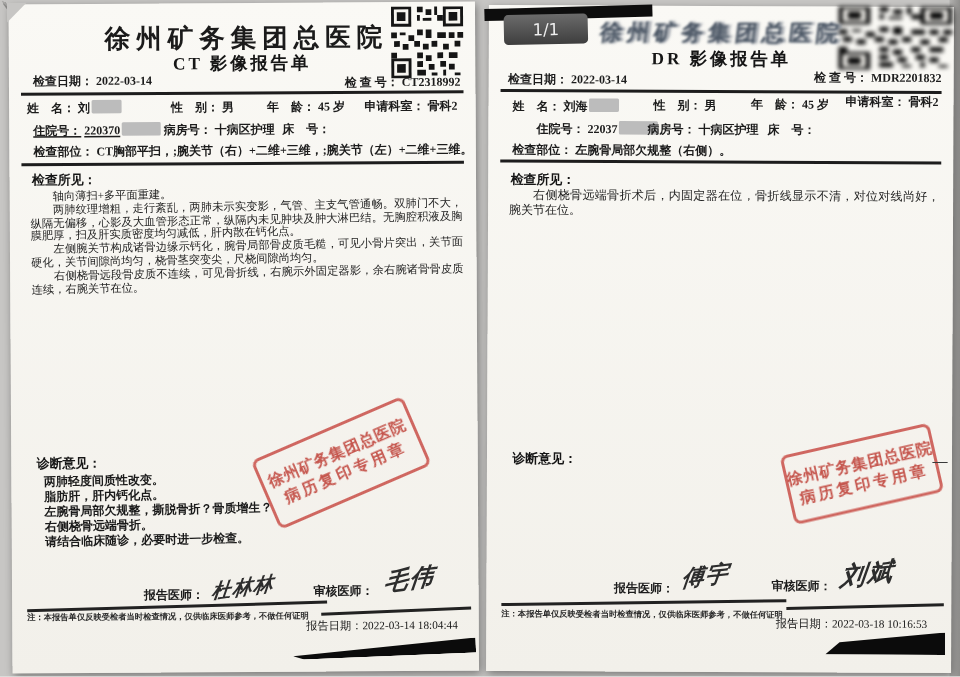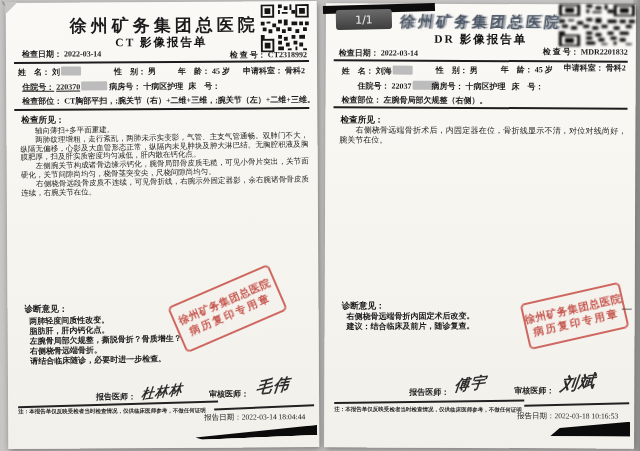--- a/index.html
+++ b/index.html
@@ -159,24 +159,20 @@
     <div class="abs pair" style="left:16px;top:91px;"><span>检查部位：</span><span class="v">左腕骨局部欠规整（右侧）。</span></div>
 
     <div class="hr" style="top:103px;"></div>
 
     <div class="abs sect" style="left:15px;top:111px;">检查所见：</div>
     <div class="abs body-text" style="left:14px;right:9px;top:122px;font-size:8px;line-height:10px;">
       <p>右侧桡骨远端骨折术后，内固定器在位，骨折线显示不清，对位对线尚好，腕关节在位。</p>
     </div>
 
     <div class="abs sect" style="left:17px;top:297px;">诊断意见：</div>
-    <div class="abs diag" style="left:22px;top:309px;transform:rotate(-.6deg);">
-      <p>右侧桡骨远端骨折内固定术后改变。</p>
-      <p>建议：结合临床及前片，随诊复查。</p>
-    </div>
 
     <div class="stamp stamp-r">
       <span class="s1">徐州矿务集团总医院</span>
       <span class="s2">病历复印专用章</span>
     </div>
     <div class="dash" style="right:3px;top:298px;">—</div>
 
     <div class="sig-label" style="left:85px;top:383px;">报告医师：</div>
     <div class="sign" style="left:130px;top:371px;font-size:15px;">傅宇</div>
     <div class="sig-label" style="left:190px;top:381px;">审核医师：</div>

